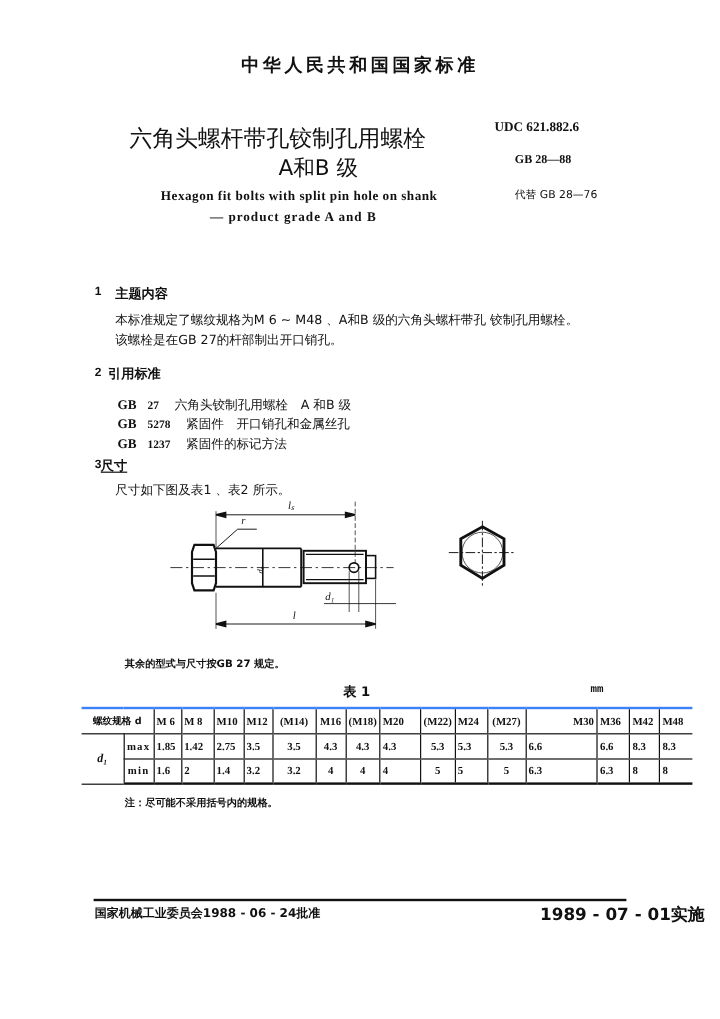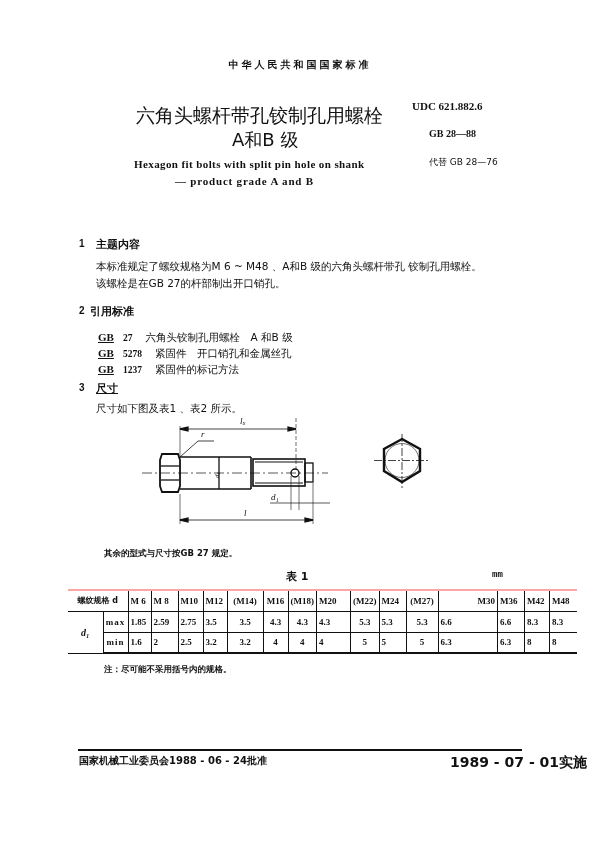--- a/index.html
+++ b/index.html
@@ -1,46 +1,46 @@
 <!DOCTYPE html>
 <html><head>
   <meta charset="utf-8">
   <style>
     * { box-sizing: border-box; margin: 0; padding: 0; }
     html, body { width: 600px; height: 849px; background: #ffffff; overflow: hidden; }
     body { position: relative; font-family: "DejaVu Serif", serif; color: #111; }
     .abs { position: absolute; white-space: nowrap; }
 
-    #std-country { left: 0; width: 100%; top: 58px; text-align: center; font-size: 10px; letter-spacing: 3px; font-weight: bold; font-family: "DejaVu Sans", sans-serif; }
-    #title-zh { left: 136px; top: 103px; font-size: 19px; font-family: "DejaVu Sans", sans-serif; }
+    #std-country { left: 0; width: 100%; top: 45px; text-align: center; font-size: 15px; letter-spacing: 3px; font-weight: bold; font-family: "DejaVu Sans", sans-serif; }
+    #title-zh { left: 108px; top: 103px; font-size: 19px; font-family: "DejaVu Sans", sans-serif; }
     #title-grade { left: 232px; top: 128px; font-size: 18px; font-family: "DejaVu Sans", sans-serif; }
     #title-en-1 { left: 134px; top: 158px; font-size: 11px; font-weight: bold; font-family: "Liberation Serif", serif; letter-spacing: 0.4px; }
     #title-en-2 { left: 175px; top: 175px; font-size: 11px; font-weight: bold; font-family: "Liberation Serif", serif; letter-spacing: 0.8px; }
 
     #udc { left: 412px; top: 100px; font-size: 11px; font-weight: bold; font-family: "Liberation Serif", serif; }
     #gb-num { left: 429px; top: 128px; font-size: 10px; font-weight: bold; font-family: "Liberation Serif", serif; }
     #replaces { left: 429px; top: 156px; font-size: 9px; font-family: "DejaVu Sans", sans-serif; }
 
     .sec-num { font-size: 10px; font-weight: bold; font-family: "Liberation Sans", sans-serif; }
     .sec-title { font-size: 11px; font-weight: bold; font-family: "DejaVu Sans", sans-serif; }
     .body-txt { font-size: 10.5px; font-family: "DejaVu Sans", sans-serif; }
-    .ref-gb { font-size: 11px; font-weight: bold; font-family: "Liberation Serif", serif; text-decoration: underline; }
+    .ref-gb { font-size: 11px; font-weight: bold; font-family: "Liberation Serif", serif; }
     .ref-num { font-size: 9.5px; font-family: "Liberation Serif", serif; font-weight: bold; }
     .ref-txt { font-size: 10.5px; font-family: "DejaVu Sans", sans-serif; }
 
     #drawing { position: absolute; left: 140px; top: 412px; }
     #hexview { position: absolute; left: 372px; top: 432px; }
 
     #note-other { left: 104px; top: 548px; font-size: 8.5px; font-family: "DejaVu Sans", sans-serif; font-weight: bold; }
     #table-caption { left: 286px; top: 569px; font-size: 11px; font-weight: bold; font-family: "DejaVu Sans", sans-serif; }
     #table-unit { left: 492px; top: 570px; font-size: 9px; font-weight: bold; font-family: Liberation Mono, monospace; }
 
     #table1 { position: absolute; left: 68px; top: 589px; border-collapse: collapse; font-family: "Liberation Serif", serif; font-size: 9px; font-weight: bold; }
     #table1 td { border-left: 1px solid #111; border-bottom: 1px solid #111; height: 21px; padding: 0 2px; text-align: left; }
-    #table1 tr:first-child td { border-top: 2px solid #fca5a5; }
+    #table1 tr:first-child td { border-top: 2px solid #3b82f6; }
     #table1 tr:last-child td { border-bottom: 2px solid #111; }
     #table1 td.first { border-left: none; }
     #table1 td.c { text-align: center; }
 
     #table-note { left: 104px; top: 664px; font-size: 8.5px; font-family: "DejaVu Sans", sans-serif; font-weight: bold; }
 
     #footer-line { position: absolute; left: 78px; top: 749px; width: 444px; height: 2px; background: #111; }
     #footer-left { left: 79px; top: 754px; font-size: 10px; font-weight: bold; font-family: "DejaVu Sans", sans-serif; }
     #footer-right { left: 450px; top: 754px; font-size: 14px; font-weight: bold; font-family: "DejaVu Sans", sans-serif; }
   </style>
@@ -75,21 +75,21 @@
   <span class="ref-num" style="margin-left:4px;">5278</span>
   <span class="ref-txt" style="margin-left:8px;">紧固件　开口销孔和金属丝孔</span>
 </div>
 <div class="abs" style="left:98px; top:358px;">
   <span class="ref-gb">GB</span>
   <span class="ref-num" style="margin-left:4px;">1237</span>
   <span class="ref-txt" style="margin-left:8px;">紧固件的标记方法</span>
 </div>
 
 <div class="abs sec-num" style="left:79px; top:382px;">3</div>
-<div class="abs sec-title" style="left:96px; top:381px;text-decoration:underline;">尺寸</div>
+<div class="abs sec-title" style="left:84px; top:381px;text-decoration:underline;">尺寸</div>
 <div class="abs body-txt" style="left:96px; top:402px;">尺寸如下图及表1 、表2 所示。</div>
 
 <svg id="drawing" width="210" height="115" viewBox="0 0 210 115">
   <g stroke="#111" fill="none" stroke-width="1.3">
 
     <path d="M22,42 L38,42 L40,48 L40,74 L38,80 L22,80 L20,74 L20,48 Z" stroke-width="1.8"></path>
     <line x1="21" y1="54" x2="39" y2="54"></line>
     <line x1="21" y1="68" x2="39" y2="68"></line>
 
     <line x1="40" y1="45" x2="111" y2="45" stroke-width="1.6"></line>
@@ -163,40 +163,40 @@
     <td class="c" style="width:32px;">(M27)</td>
     <td style="width:24px;padding-left:39px;">M30</td>
     <td style="width:27px;">M36</td>
     <td style="width:25px;">M42</td>
     <td style="width:27px;">M48</td>
   </tr>
   <tr>
     <td class="first c" rowspan="2" style="width:35px; font-style:italic; font-size:10px;">d₁</td>
     <td class="c" style="width:25px; letter-spacing:1px;">max</td>
     <td>1.85</td>
-    <td>2.59</td>
+    <td>1.42</td>
     <td>2.75</td>
     <td>3.5</td>
     <td class="c">3.5</td>
     <td class="c">4.3</td>
     <td class="c">4.3</td>
     <td>4.3</td>
     <td class="c">5.3</td>
     <td>5.3</td>
     <td class="c">5.3</td>
     <td>6.6</td>
     <td>6.6</td>
     <td>8.3</td>
     <td>8.3</td>
   </tr>
   <tr>
     <td class="c" style="letter-spacing:1px;">min</td>
     <td>1.6</td>
     <td>2</td>
-    <td>2.5</td>
+    <td>1.4</td>
     <td>3.2</td>
     <td class="c">3.2</td>
     <td class="c">4</td>
     <td class="c">4</td>
     <td>4</td>
     <td class="c">5</td>
     <td>5</td>
     <td class="c">5</td>
     <td>6.3</td>
     <td>6.3</td>

